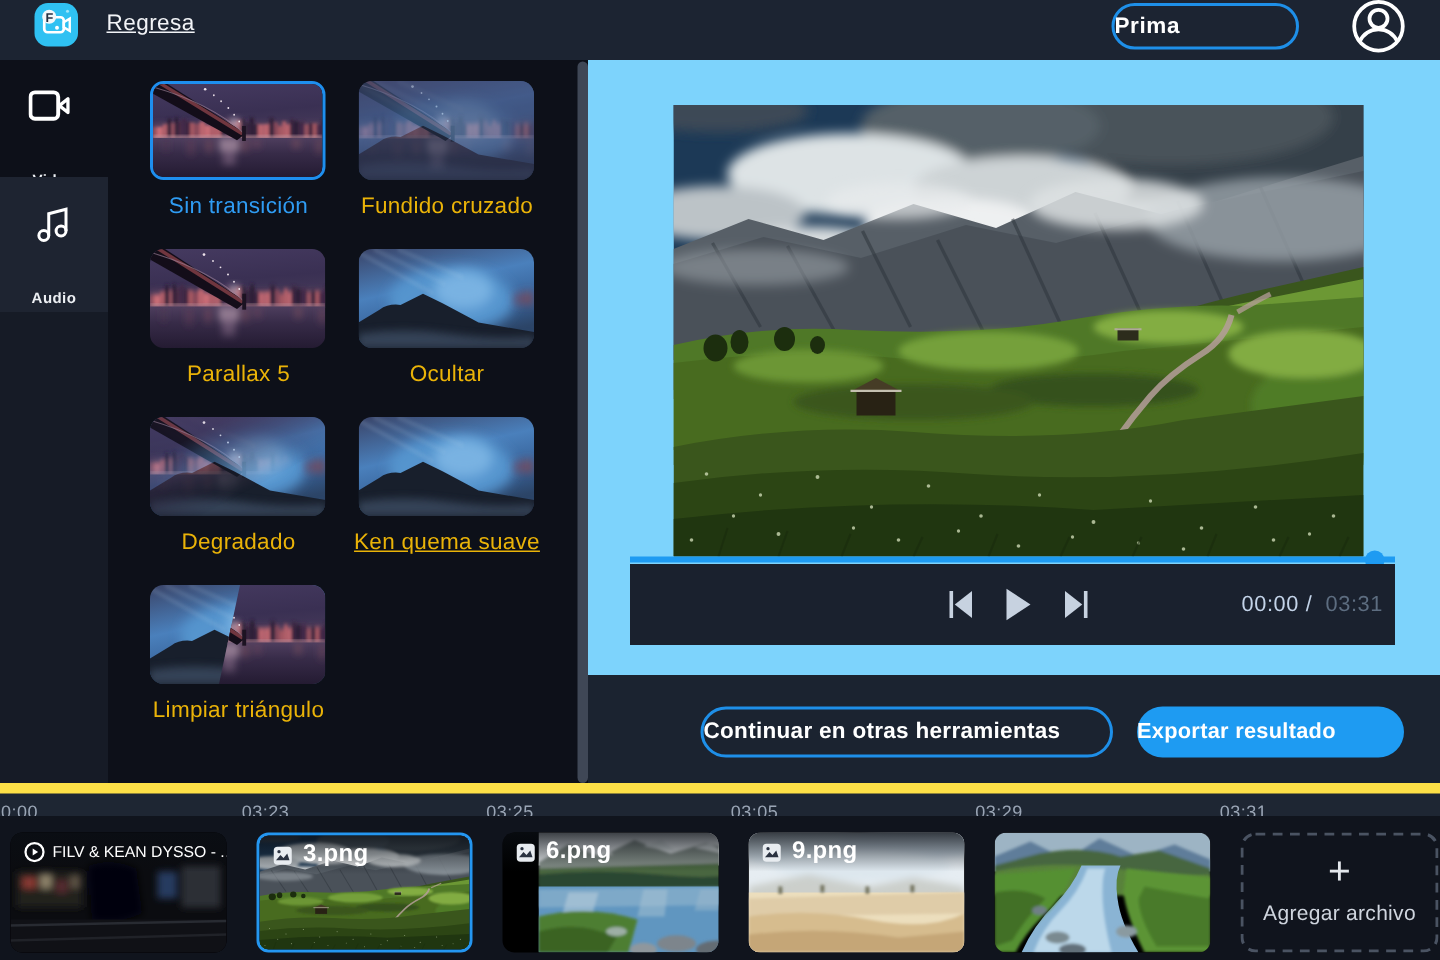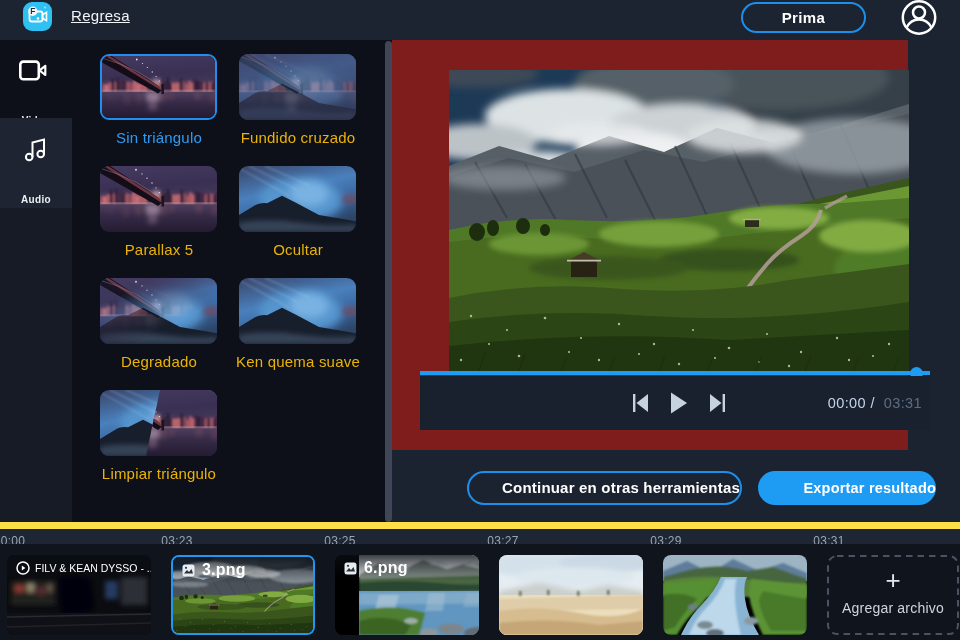--- a/index.html
+++ b/index.html
@@ -9,21 +9,21 @@
   #stage { position:relative; width:960px; height:640px; }
 
   
   #navbar { left:0; top:0; width:960px; height:40px; background:#1c2432; }
   #logo { left:23px; top:2px; width:29px; height:29px; border-radius:9px;
     background:#2fc1f2; }
   #regresa { left:71px; top:7px; color:#f2f4f7; font-size:15px;
     text-decoration:underline; letter-spacing:0.3px; }
   #prima { left:741px; top:2px; width:125px; height:31px; border:2px solid #1e8fe8;
     border-radius:16px; color:#fff; font-size:15px; font-weight:bold;
-    text-align:center; line-height:27px; letter-spacing:0.4px; }
+    line-height:27px; letter-spacing:0.4px; }
   #avatar { left:901px; top:0px; }
 
   
   #sidebar { left:0; top:40px; width:72px; height:482px; background:#161b26; }
   .sbtab { position:absolute; left:0; width:72px; text-align:center; color:#e8ebef; }
   #tab-video { top:0; height:78px; background:#0d1019; }
   #tab-audio { top:78px; height:90px; background:#1e2431;text-align:center; }
   .sbtab .lbl { position:absolute; width:72px; font-size:10px; font-weight:bold;
     letter-spacing:0.3px; color:#eceff3;margin-top:24px; }
 
@@ -34,31 +34,31 @@
   .thumb svg { display:block; }
   .thumb.sel { border:2px solid #1e8fef; }
   .tlabel { position:absolute; width:140px; text-align:center; color:#eab308;
     font-size:15px; letter-spacing:0.2px; }
   .tlabel.blue { color:#2f9cf3; }
   #scrollv { left:313px; top:1px; width:7px; height:481px; border-radius:4px;
     background:#3f4756; }
 
   
   #main { left:392px; top:40px; width:568px; height:482px; background:#1b2330; }
-  #screen { left:0; top:0; width:516px; height:410px; background:#7f1d1d; }
+  #screen { left:0; top:0; width:568px; height:410px; background:#7dd3fc; }
   #vidimg { left:57px; top:30px; width:460px; height:301px; }
   #progress { left:28px; top:331px; width:510px; height:4px; background:#1e9bf2; }
   #knob { left:518px; top:327px; width:13px; height:13px; border-radius:50%;
     background:#1e9bf2; }
   #controls { left:28px; top:336px; width:510px; height:54px; background:#1a212e; }
   #ptime { position:absolute; right:8px; top:19px; font-size:14.5px;
     color:#c3d3e8; letter-spacing:0.4px; }
   #ptime .tot { color:#5d6d80; }
   .btnrow-btn { position:absolute; top:431px; height:34px; border-radius:17px;
-    color:#fff; font-size:15px; text-align:right; letter-spacing:0.2px; }
+    color:#fff; font-size:15px; text-align:left; letter-spacing:0.2px; }
   #btn-cont { left:75px; width:275px; border:2px solid #1e8fe8; line-height:30px;
     font-weight:bold; font-size:15px; }
   #btn-exp { left:366px; width:178px; background:#1e9bf2; line-height:34px; font-size:14.5px;
     font-weight:bold; }
 
   
   #ruler { left:0; top:522px; width:960px; height:22px; background:#1e2633; border-top:7px solid #fde047; }
   .rl { position:absolute; top:5px; font-size:12px; color:#9aa5b5;
     letter-spacing:0.3px; transform:translateX(-50%); }
   .tick { position:absolute; top:17px; width:1px; height:5px; background:#434c5c; }
@@ -349,21 +349,21 @@
       <div class="lbl" style="top:52px">Audio</div>
     </div>
   </div>
 
   <div id="panel" class="abs">
     <div class="thumb sel" style="left:28px;top:14px;">
       <svg width="113" height="62" viewBox="0 0 117 62" preserveAspectRatio="none">
           <use href="#city"></use>
         </svg>
     </div>
-    <div class="tlabel blue" style="left:17px;top:89px;">Sin triángulo</div>
+    <div class="tlabel blue" style="left:17px;top:89px;">Sin transición</div>
 
     <div class="thumb" style="left:167px;top:14px;">
       <svg width="117" height="66" viewBox="0 0 117 62" preserveAspectRatio="none">
         <use href="#bmount"></use>
           <use href="#city" opacity="0.5"></use>
         <rect width="117" height="62" fill="#46648c" opacity="0.22"></rect>
       </svg>
     </div>
     <div class="tlabel" style="left:156px;top:89px;">Fundido cruzado</div>
 
@@ -389,21 +389,21 @@
           </g>
       </svg>
     </div>
     <div class="tlabel" style="left:17px;top:313px;">Degradado</div>
 
     <div class="thumb" style="left:167px;top:238px;">
       <svg width="117" height="66" viewBox="0 0 117 62" preserveAspectRatio="none">
           <use href="#bmount"></use>
         </svg>
     </div>
-    <div class="tlabel" style="left:156px;top:313px;">Ken quema suave</div>
+    <div class="tlabel" style="left:156px;top:313px;text-decoration:underline;">Ken quema suave</div>
 
     <div class="thumb" style="left:28px;top:350px;">
       <svg width="117" height="66" viewBox="0 0 117 62" preserveAspectRatio="none">
         <use href="#bmount"></use>
         <clipPath id="wipeclip">
             <polygon points="60,0 117,0 117,62 46,62"></polygon>
           </clipPath>
         <g clip-path="url(#wipeclip)">
             <use href="#city"></use>
           </g>
@@ -435,21 +435,21 @@
       </div>
     </div>
     <div id="btn-cont" class="btnrow-btn">Continuar en otras herramientas</div>
     <div id="btn-exp" class="btnrow-btn">Exportar resultado</div>
   </div>
 
   <div id="ruler" class="abs">
     <div class="rl" style="left:13px;">0:00</div>
     <div class="rl" style="left:177px;">03:23</div>
     <div class="rl" style="left:340px;">03:25</div>
-    <div class="rl" style="left:503px;">03:27</div>
+    <div class="rl" style="left:503px;">03:05</div>
     <div class="rl" style="left:666px;">03:29</div>
     <div class="rl" style="left:829px;">03:31</div>
     <div class="tick" style="left:8px;"></div>
     <div class="tick" style="left:177px;"></div>
     <div class="tick" style="left:340px;"></div>
     <div class="tick" style="left:503px;"></div>
     <div class="tick" style="left:666px;"></div>
     <div class="tick" style="left:829px;"></div>
   </div>
 
@@ -543,20 +543,28 @@
         <g filter="url(#blur1)">
           <path d="M0,44 L144,40 L144,54 L0,56 Z" fill="#dfcca8"></path>
           <path d="M0,56 Q40,50 80,58 T144,54 L144,80 L0,80 Z" fill="#d6bc8e"></path>
           <path d="M0,68 Q50,62 100,70 L144,66 L144,80 L0,80 Z" fill="#c5a677"></path>
           <rect x="20" y="36" width="2.5" height="5" fill="#70705a"></rect>
           <rect x="48" y="35" width="2.5" height="5" fill="#70705a"></rect>
           <rect x="78" y="36" width="2.5" height="5" fill="#70705a"></rect>
           <rect x="108" y="35" width="2.5" height="5" fill="#70705a"></rect>
         </g>
       </svg>
+      <div class="cliplabel">
+        <svg width="13" height="13" viewBox="0 0 13 13" style="flex:none">
+          <rect x="0.5" y="0.5" width="12" height="12" rx="2.5" fill="#e8ecf0"></rect>
+          <path d="M2,9.5 L5,6 L7,8 L9.5,5 L11,9.5 Z" fill="#2a3240"></path>
+          <circle cx="4" cy="3.8" r="1.1" fill="#2a3240"></circle>
+        </svg>
+        9.png
+      </div>
     </div>
 
     <div class="clip" style="left:663px;">
       <svg width="144" height="80" viewBox="0 0 144 80" preserveAspectRatio="none">
         <rect width="144" height="26" fill="#9db4c4"></rect>
         <g filter="url(#blur1)">
           <path d="M0,16 L24,6 L48,18 L70,4 L96,16 L120,8 L144,18 L144,30 L0,30 Z" fill="#5f7d9a"></path>
           <path d="M0,22 L30,14 Q60,8 84,16 L110,12 L144,24 L144,36 L0,36 Z" fill="#47663f"></path>
           <path d="M0,26 Q40,18 80,24 T144,28 L144,42 L0,42 Z" fill="#59823a"></path>
         </g>

